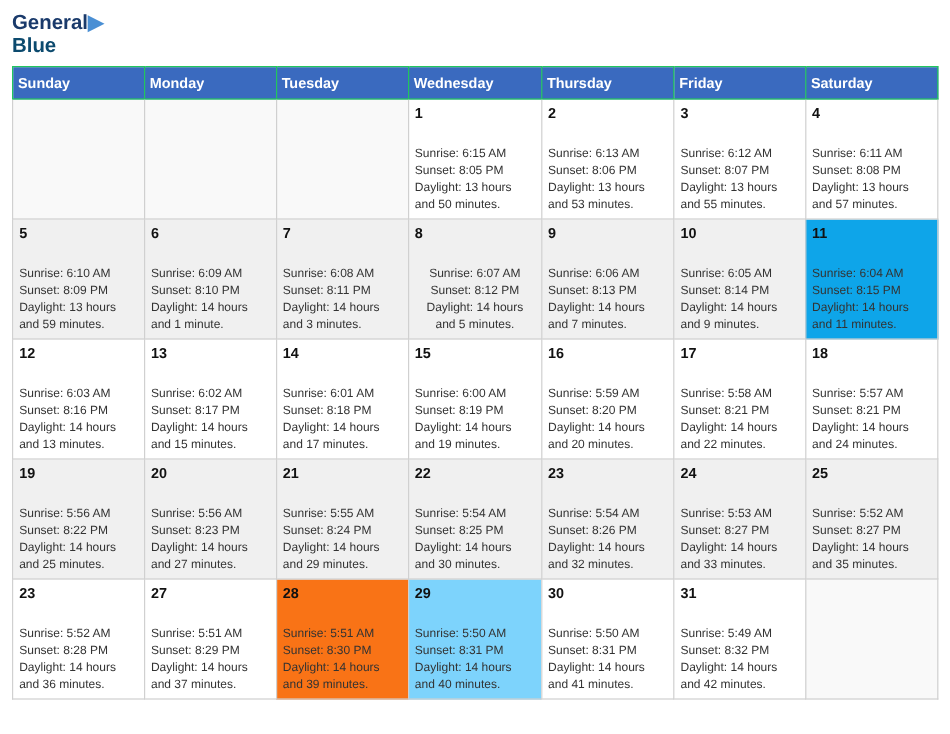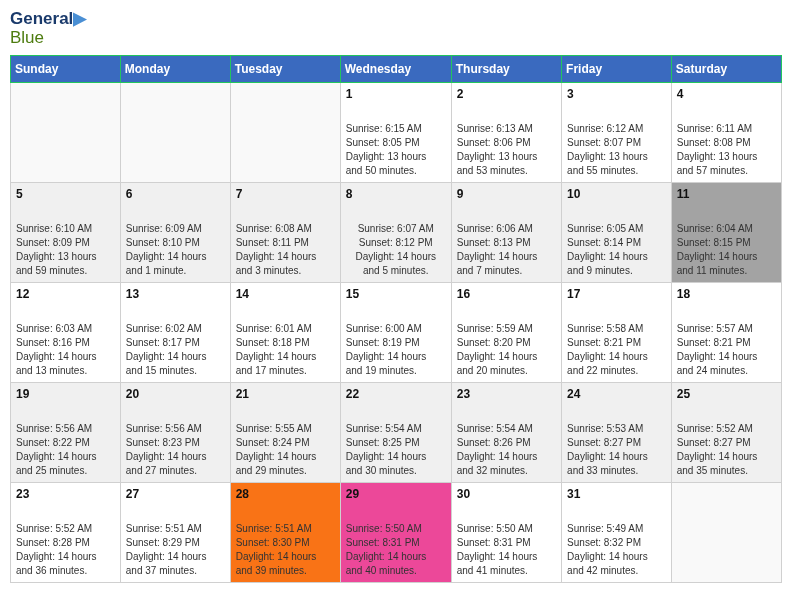--- a/index.html
+++ b/index.html
@@ -85,21 +85,21 @@
 <body>
 
 <div class="header">
   <div class="logo">
     <div>
       <div style="display:flex;align-items:center;">
         <div style="font-size:17px;font-weight:bold;color:#1a3a6b;line-height:1.1;">
           General<span style="color:#4a8fd4;">▶</span>
         </div>
       </div>
-      <div style="font-size:17px;font-weight:normal;color:#4d7c0f;line-height:1.1;">Blue</div>
+      <div style="font-size:17px;font-weight:bold;color:#0c4a6e;line-height:1.1;">Blue</div>
     </div>
   </div>
   <div class="title-block">
     <div class="month-title"></div>
     <div class="location-title"></div>
   </div>
 </div>
 
 <table class="calendar">
   <thead>
@@ -173,21 +173,21 @@
           <div class="day-info" style="white-space: pre-line;">Sunrise: 6:06 AM
 Sunset: 8:13 PM
 Daylight: 14 hours and 7 minutes.</div>
         </td>
         <td style="background: rgb(240, 240, 240);">
           <div class="day-number">10</div>
           <div class="day-info" style="white-space: pre-line;">Sunrise: 6:05 AM
 Sunset: 8:14 PM
 Daylight: 14 hours and 9 minutes.</div>
         </td>
-        <td style="background: #a3a3a3;">
+        <td style="background: #0ea5e9;">
           <div class="day-number">11</div>
           <div class="day-info" style="white-space: pre-line;">Sunrise: 6:04 AM
 Sunset: 8:15 PM
 Daylight: 14 hours and 11 minutes.</div>
         </td>
       </tr>
       <tr>
         <td style="background: rgb(255, 255, 255);">
           <div class="day-number">12</div>
           <div class="day-info" style="white-space: pre-line;">Sunrise: 6:03 AM
@@ -287,21 +287,21 @@
           <div class="day-info" style="white-space: pre-line;">Sunrise: 5:51 AM
 Sunset: 8:29 PM
 Daylight: 14 hours and 37 minutes.</div>
         </td>
         <td style="background: #f97316;">
           <div class="day-number">28</div>
           <div class="day-info" style="white-space: pre-line;">Sunrise: 5:51 AM
 Sunset: 8:30 PM
 Daylight: 14 hours and 39 minutes.</div>
         </td>
-        <td style="background: #ec4899;">
+        <td style="background: #7dd3fc;">
           <div class="day-number">29</div>
           <div class="day-info" style="white-space: pre-line;">Sunrise: 5:50 AM
 Sunset: 8:31 PM
 Daylight: 14 hours and 40 minutes.</div>
         </td>
         <td style="background: rgb(255, 255, 255);">
           <div class="day-number">30</div>
           <div class="day-info" style="white-space: pre-line;">Sunrise: 5:50 AM
 Sunset: 8:31 PM
 Daylight: 14 hours and 41 minutes.</div>

